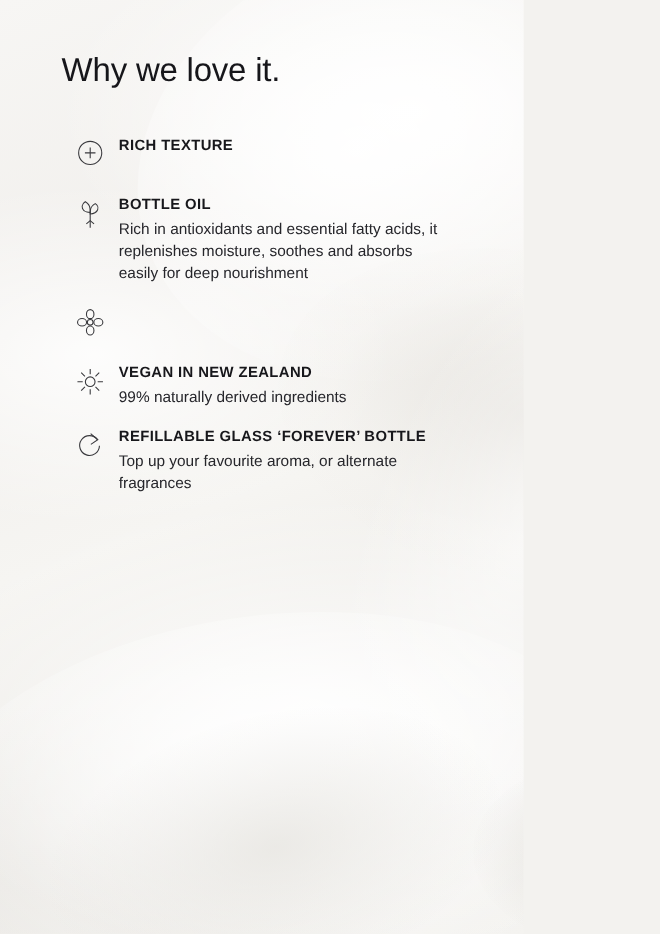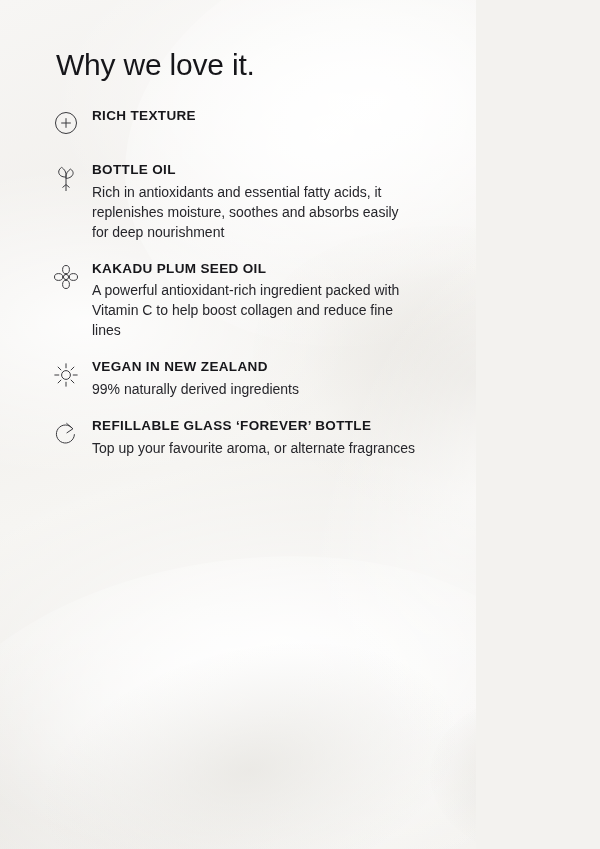--- a/index.html
+++ b/index.html
@@ -78,21 +78,21 @@
   .title {
     font-size: 30px;
     font-weight: 400;
     letter-spacing: -0.2px;
     color: #16161a;
     margin: 0;
     padding: 48px 0 0 16px;
   }
 
   .feature-list {
-    margin: 0;
+    margin: 16px;
     padding: 26px 0 0 0;
     list-style: none;
   }
 
   .feature {
     display: flex;
     align-items: flex-start;
     margin-bottom: 18px;
   }
 
@@ -180,24 +180,20 @@
       <li class="feature">
         <div class="feature-icon">
           <svg width="28" height="28" viewBox="0 0 28 28" fill="none" stroke="#3a3a3e" stroke-width="1">
             <circle cx="14" cy="14" r="2.6"></circle>
             <ellipse cx="14" cy="6.6" rx="3.4" ry="4.1"></ellipse>
             <ellipse cx="14" cy="21.4" rx="3.4" ry="4.1"></ellipse>
             <ellipse cx="6.6" cy="14" rx="4.1" ry="3.4"></ellipse>
             <ellipse cx="21.4" cy="14" rx="4.1" ry="3.4"></ellipse>
           </svg>
         </div>
-        <div class="feature-body">
-          <p class="feature-title">KAKADU PLUM SEED OIL</p>
-          <p class="feature-desc">A powerful antioxidant-rich ingredient packed with Vitamin C to help boost collagen and reduce fine lines</p>
-        </div>
       </li>
 
       <li class="feature">
         <div class="feature-icon">
           <svg width="28" height="28" viewBox="0 0 28 28" fill="none" stroke="#3a3a3e" stroke-width="1">
             <circle cx="14" cy="14" r="4.4"></circle>
             <path d="M14 2.4 V7.2 M14 20.8 V25.6 M2.4 14 H7.2 M20.8 14 H25.6
                      M5.8 5.8 L9.2 9.2 M18.8 18.8 L22.2 22.2
                      M22.2 5.8 L18.8 9.2 M9.2 18.8 L5.8 22.2"></path>
           </svg>

